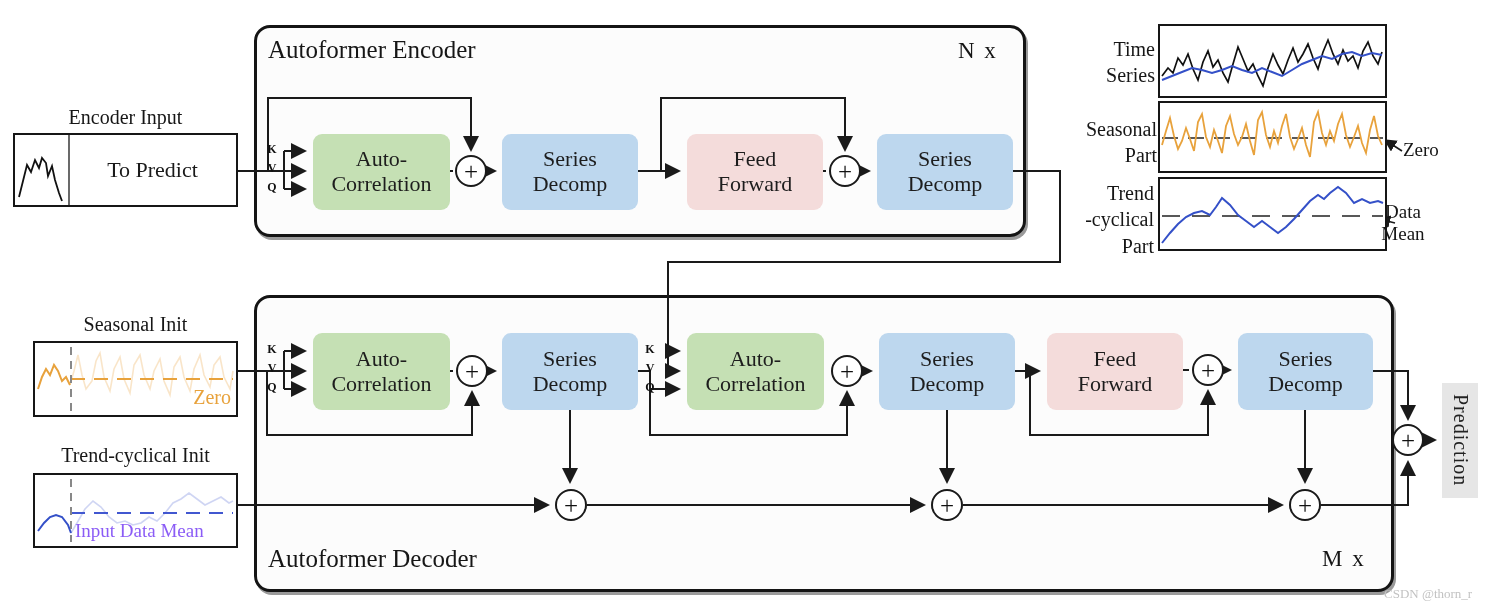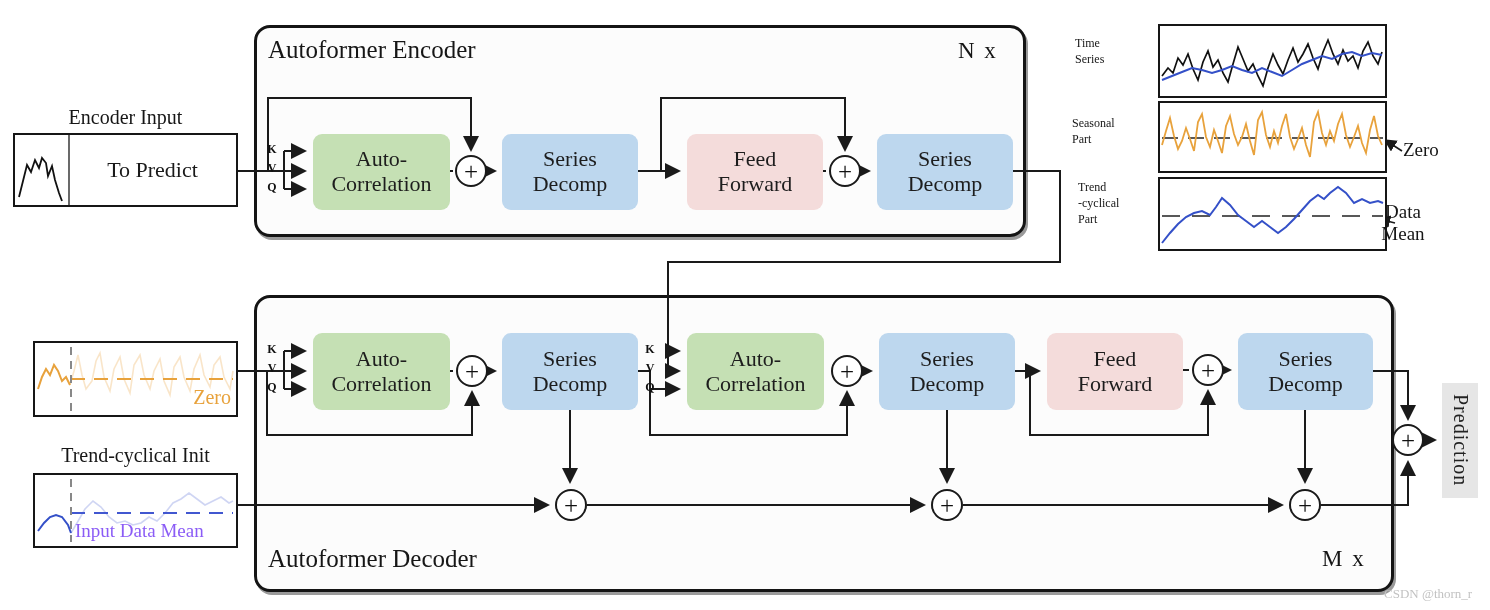--- a/index.html
+++ b/index.html
@@ -11,21 +11,21 @@
   .title{position:absolute;font-size:25px;color:#161616;z-index:3;}
   .rep{position:absolute;font-size:23px;color:#161616;z-index:3;letter-spacing:2px;}
   .blk{position:absolute;border-radius:9px;display:flex;align-items:center;justify-content:center;
        text-align:center;font-size:22px;line-height:1.13;color:#1d1d1d;white-space:pre-line;z-index:3;}
   .plus{position:absolute;width:32px;height:32px;box-sizing:border-box;border:2px solid #1a1a1a;
         border-radius:50%;background:#fff;display:flex;align-items:center;justify-content:center;
         font-size:25px;line-height:1;color:#111;z-index:4;}
   .kvq{position:absolute;display:flex;flex-direction:column;font-size:12px;font-weight:bold;
        line-height:19px;color:#111;z-index:4;width:18px;text-align:center;}
   .plot{position:absolute;border:2px solid #161616;background:#fff;box-sizing:border-box;z-index:3;}
-  .sideLabel{position:absolute;font-size:12px;text-align:left;line-height:1.32;color:#161616;
+  .sideLabel{position:absolute;font-size:20px;text-align:right;line-height:1.32;color:#161616;
              white-space:pre-line;z-index:3;}
   .capLabel{position:absolute;font-size:20px;text-align:center;color:#161616;z-index:3;}
   .annot{position:absolute;font-size:19px;color:#161616;text-align:center;white-space:pre-line;z-index:3;}
   #svglayer{position:absolute;left:0;top:0;z-index:2;pointer-events:none;}
   .inplot-zero{position:absolute;right:5px;bottom:6px;font-size:20px;color:#e8a23c;z-index:4;}
   .inplot-mean{position:absolute;left:40px;bottom:4px;font-size:19px;color:#8b5cf6;z-index:4;}
   .pred{position:absolute;left:1442px;top:383px;width:36px;height:115px;background:#e6e6e6;
         display:flex;align-items:center;justify-content:center;z-index:3;}
   .pred span{writing-mode:vertical-rl;font-size:20px;color:#222;letter-spacing:1px;}
   .wm{position:absolute;left:1384px;top:586px;font-size:13px;color:#c2c2c2;z-index:5;}
@@ -148,20 +148,21 @@
       <line x1="2" y1="37" x2="223" y2="37" stroke="#222" stroke-width="1.6" stroke-dasharray="18,12"></line>
       <polyline points="2,64 10,54 18,45 26,38 34,34 42,32 50,36 56,28 62,19 70,26 78,36 86,42 94,48 102,42 110,48 118,54 126,48 134,40 142,31 150,22 158,16 164,20 170,14 178,8 186,14 194,24 202,20 210,24 218,22 223,24" fill="none" stroke="#3450c8" stroke-width="2"></polyline>
     </svg>
   </div>
   <div class="annot" style="left:1372px;top:201px;width:62px;">Data
 Mean</div>
 
   <div class="title" style="left:268px;top:545px;">Autoformer Decoder</div>
   <div class="rep" style="left:1322px;top:546px;">M x</div>
 
+  <div class="capLabel" style="left:33px;top:313px;width:205px;">Seasonal Init</div>
   <div class="plot" style="left:33px;top:341px;width:205px;height:76px;">
     <svg width="201" height="72">
       <line x1="36" y1="36" x2="198" y2="36" stroke="#e8a23c" stroke-width="1.8" stroke-dasharray="14,9"></line>
       <polyline points="35,42 39,28 43,12 47,32 51,46 57,38 61,18 65,10 69,34 75,48 79,26 85,14 89,36 95,50 99,22 105,12 109,32 115,46 119,28 125,16 129,38 135,52 139,24 145,14 149,34 155,48 159,26 165,12 169,32 175,44 179,22 185,14 189,34 195,46 198,28" fill="none" stroke="#e8a23c" stroke-width="1.6" opacity="0.28"></polyline>
       <polyline points="3,46 7,34 11,26 15,32 19,22 23,28 27,38 31,34 35,42" fill="none" stroke="#e8a23c" stroke-width="2"></polyline>
       <line x1="36" y1="4" x2="36" y2="68" stroke="#888" stroke-width="2" stroke-dasharray="8,6"></line>
     </svg>
     <div class="inplot-zero">Zero</div>
   </div>
 

